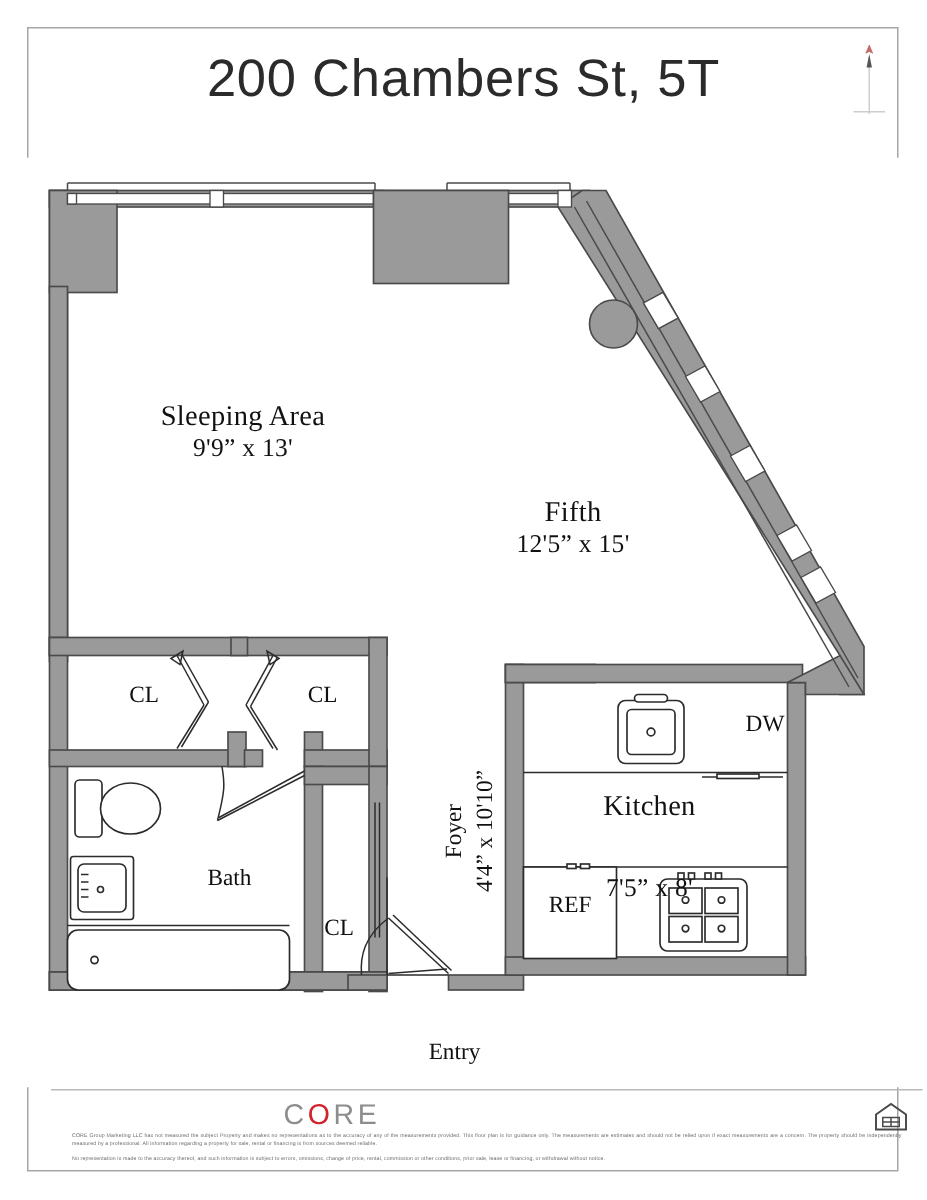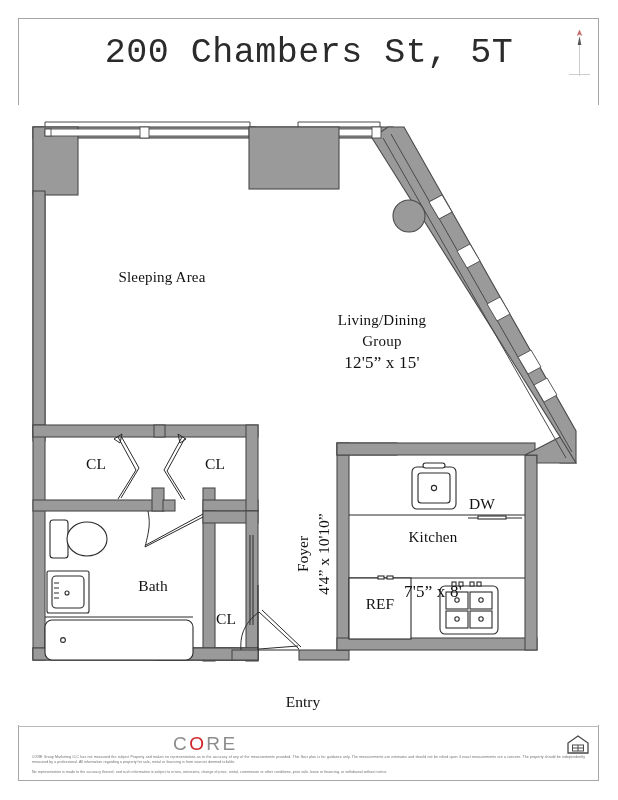--- a/index.html
+++ b/index.html
@@ -12,47 +12,47 @@
   }
   
   #frame{
     position:absolute;left:18px;top:18px;width:581px;height:763px;
     border:1px solid #a6a6a6;box-sizing:border-box;pointer-events:none;
   }
 
   
   #header{position:absolute;left:0;top:30px;width:618px;text-align:center;}
   #title{
-    font-family:Liberation Mono, monospace;
+    font-family:Liberation Sans, sans-serif;
     font-size:35px;letter-spacing:.5px;color:#2b2b2b;font-weight:400;
     line-height:46px;
   }
   #subtitle{
     font-family:"Liberation Sans", sans-serif;
     font-size:11.5px;letter-spacing:4.2px;color:#3a3a3a;margin-top:5px;
   }
 
   
   #north{position:absolute;left:565px;top:26px;width:30px;height:50px;}
   #north .stem{position:absolute;left:14px;top:12px;width:1px;height:38px;background:#cdcdcd;}
   #north .cross{position:absolute;left:4px;top:48px;width:21px;height:1px;background:#cdcdcd;}
 
   
   #plan{position:absolute;left:0;top:105px;width:618px;height:620px;}
   #plansvg{display:block;}
 
   
   .lbl{position:absolute;text-align:center;font-family:"Liberation Serif", serif;color:#111;}
-  .room-name{font-size:15px;line-height:21px;letter-spacing:.2px;}
+  .room-name{font-size:19px;line-height:21px;letter-spacing:.2px;}
   .room-dim{font-size:17px;line-height:21px;letter-spacing:.2px;}
   .small-name{font-size:15.5px;line-height:18px;}
   .vert{transform-origin:50% 50%;transform:rotate(-90deg);white-space:nowrap;}
 
   
-  #footer{position:absolute;left:18px;top:726px;width:581px;height:72px;}
+  #footer{position:absolute;left:34px;top:726px;width:581px;height:72px;}
   #footline{position:absolute;left:0;top:0;width:581px;height:1px;background:#b9b9b9;}
   #brandrow{position:absolute;left:0;top:6px;width:581px;height:20px;}
   #corelogo{
     position:absolute;left:155px;top:2px;
     font-family:"Liberation Sans", sans-serif;
     font-size:19px;letter-spacing:2.4px;color:#8d8d8d;font-weight:300;line-height:19px;
   }
   #corelogo .red{color:#d0242a;}
   #coreaddr{
     position:absolute;left:238px;top:7px;
@@ -284,40 +284,40 @@
           <rect class="fx" x="452" y="477" width="4" height="4"></rect>
           <rect class="fx" x="459" y="477" width="4" height="4"></rect>
           <rect class="fx" x="470" y="477" width="4" height="4"></rect>
           <rect class="fx" x="477" y="477" width="4" height="4"></rect>
         </g>
 
       </g>
     </svg>
 
     <div class="lbl room-name" style="left:52px;top:162px;width:220px;">Sleeping Area</div>
-
-    <div class="lbl room-name" style="left:288px;top:205px;width:188px;">Living/Dining</div>
-    <div class="lbl room-name" style="left:288px;top:226px;width:188px;">Group</div>
+    <div class="lbl room-dim" style="left:52px;top:183px;width:220px;">9'9” x 13'</div>
+
+    <div class="lbl room-name" style="left:288px;top:226px;width:188px;">Fifth</div>
     <div class="lbl room-dim" style="left:288px;top:247px;width:188px;">12'5” x 15'</div>
 
     <div class="lbl room-name" style="left:368px;top:422px;width:130px;">Kitchen</div>
     <div class="lbl room-dim" style="left:368px;top:443px;width:130px;margin-top:33px;">7'5” x 8'</div>
 
     <div class="lbl small-name vert" style="left:243px;top:440px;width:120px;">Foyer</div>
     <div class="lbl small-name vert" style="left:264px;top:440px;width:120px;">4'4” x 10'10”</div>
 
     <div class="lbl small-name" style="left:108px;top:472px;width:90px;">Bath</div>
 
     <div class="lbl small-name" style="left:66px;top:350px;width:60px;">CL</div>
     <div class="lbl small-name" style="left:185px;top:350px;width:60px;">CL</div>
     <div class="lbl small-name" style="left:196px;top:505px;width:60px;">CL</div>
 
     <div class="lbl small-name" style="left:248px;top:588px;width:110px;">Entry</div>
 
-    <div class="lbl small-name" style="left:452px;top:390px;width:60px;">DW</div>
+    <div class="lbl small-name" style="left:452px;top:369px;width:60px;padding-left:28px;">DW</div>
     <div class="lbl small-name" style="left:350px;top:490px;width:60px;">REF</div>
   </div>
 
   <div id="footer">
     <div id="footline"></div>
 
     <div id="brandrow">
       <div id="corelogo"><span>C</span><span class="red">O</span><span>RE</span></div>
       <svg id="eho" viewBox="0 0 24 24">
         <path d="M2 11 L12 4 L22 11 L22 21 L2 21 Z" fill="none" stroke="#4a4a4a" stroke-width="1.3"></path>

